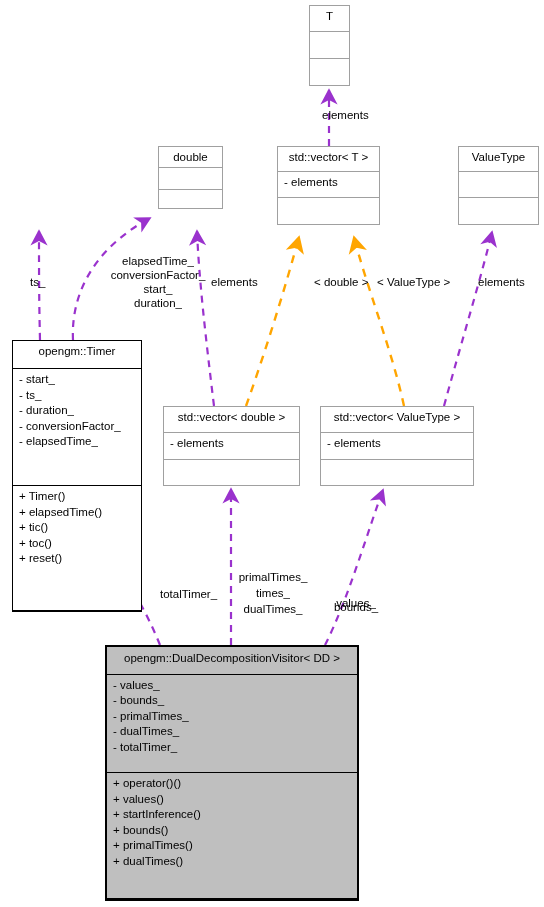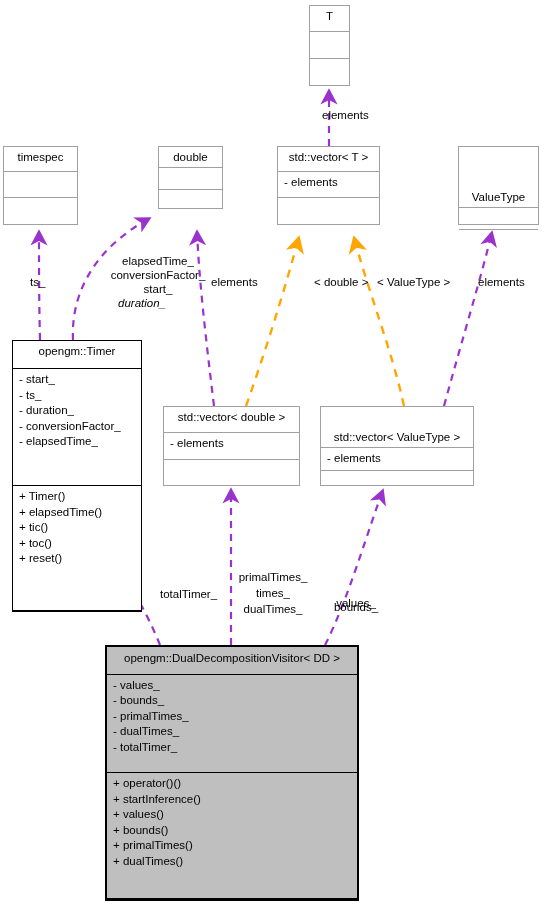--- a/index.html
+++ b/index.html
@@ -127,42 +127,37 @@
 
     <path d="M325,645 C348,600 368,530 383,490" stroke="#9a32cd" stroke-width="2.2" stroke-dasharray="7,6" fill="none" marker-end="url(#arrowPurple)"></path>
   </svg>
 
   <div class="uml-box" style="left:309px; top:5px; width:41px; height:81px;">
     <div class="cmp" style="height:27px;">T</div>
     <div class="sect empty-sect" style="height:27px;"></div>
     <div class="sect empty-sect" style="height:27px;"></div>
   </div>
 
-  <div class="uml-box" style="left:3px; top:146px; width:75px; height:79px;">
-    <div class="cmp" style="height:26px;">timespec</div>
-    <div class="sect empty-sect" style="height:26px;"></div>
-    <div class="sect empty-sect" style="height:27px;"></div>
-  </div>
 
   <div class="uml-box" style="left:158px; top:146px; width:65px; height:63px;">
     <div class="cmp" style="height:26px;">double</div>
     <div class="sect empty-sect" style="height:26px;"></div>
     <div class="sect empty-sect" style="height:27px;"></div>
   </div>
 
   <div class="uml-box" style="left:277px; top:146px; width:103px; height:79px;">
     <div class="cmp" style="height:26px;">std::vector&lt; T &gt;</div>
     <div class="sect" style="height:26px;">
       <div class="row">- elements</div>
     </div>
     <div class="sect empty-sect" style="height:27px;"></div>
   </div>
 
   <div class="uml-box" style="left:458px; top:146px; width:81px; height:79px;">
-    <div class="cmp" style="height:26px;margin-top:40px;">ValueType</div>
+    <div class="cmp" style="height:26px;">ValueType</div>
     <div class="sect empty-sect" style="height:26px;"></div>
     <div class="sect empty-sect" style="height:27px;"></div>
   </div>
 
   <div class="uml-box solid" style="left:12px; top:340px; width:130px; height:272px;">
     <div class="cmp" style="height:28px;">opengm::Timer</div>
     <div class="sect" style="height:86px;">
       <div class="row">- start_</div>
       <div class="row">- ts_</div>
       <div class="row">- duration_</div>
@@ -180,54 +175,54 @@
 
   <div class="uml-box" style="left:163px; top:406px; width:137px; height:80px;">
     <div class="cmp" style="height:27px;">std::vector&lt; double &gt;</div>
     <div class="sect" style="height:27px;">
       <div class="row">- elements</div>
     </div>
     <div class="sect empty-sect" style="height:26px;"></div>
   </div>
 
   <div class="uml-box" style="left:320px; top:406px; width:154px; height:80px;">
-    <div class="cmp" style="height:27px;margin-top:20px;">std::vector&lt; ValueType &gt;</div>
+    <div class="cmp" style="height:27px;">std::vector&lt; ValueType &gt;</div>
     <div class="sect" style="height:27px;">
       <div class="row">- elements</div>
     </div>
     <div class="sect empty-sect" style="height:26px;"></div>
   </div>
 
   <div class="uml-box main" style="left:105px; top:645px; width:254px; height:256px;">
     <div class="cmp" style="height:28px;">opengm::DualDecompositionVisitor&lt; DD &gt;</div>
     <div class="sect" style="height:100px;">
       <div class="row">- values_</div>
       <div class="row">- bounds_</div>
       <div class="row">- primalTimes_</div>
       <div class="row">- dualTimes_</div>
       <div class="row">- totalTimer_</div>
     </div>
     <div class="sect" style="height:128px;">
       <div class="row">+ operator()()</div>
+      <div class="row">+ values()</div>
       <div class="row">+ startInference()</div>
-      <div class="row">+ values()</div>
       <div class="row">+ bounds()</div>
       <div class="row">+ primalTimes()</div>
       <div class="row">+ dualTimes()</div>
     </div>
   </div>
 
   <div class="edge-label left" style="left:322px; top:108px;">elements</div>
 
   <div class="edge-label left" style="left:30px; top:275px;">ts_</div>
 
   <div class="edge-label" style="left:108px; top:254px; width:100px;">elapsedTime_</div>
   <div class="edge-label" style="left:98px; top:268px; width:120px;">conversionFactor_</div>
   <div class="edge-label" style="left:108px; top:282px; width:100px;">start_</div>
-  <div class="edge-label" style="left:92px; top:296px; width:100px;font-style:italic;">duration_</div>
+  <div class="edge-label" style="left:108px; top:296px; width:100px;">duration_</div>
 
   <div class="edge-label left" style="left:211px; top:275px;">elements</div>
 
   <div class="edge-label left" style="left:314px; top:275px;">&lt; double &gt;</div>
 
   <div class="edge-label left" style="left:377px; top:275px;">&lt; ValueType &gt;</div>
 
   <div class="edge-label left" style="left:478px; top:275px;">elements</div>
 
   <div class="edge-label left" style="left:160px; top:587px;">totalTimer_</div>

